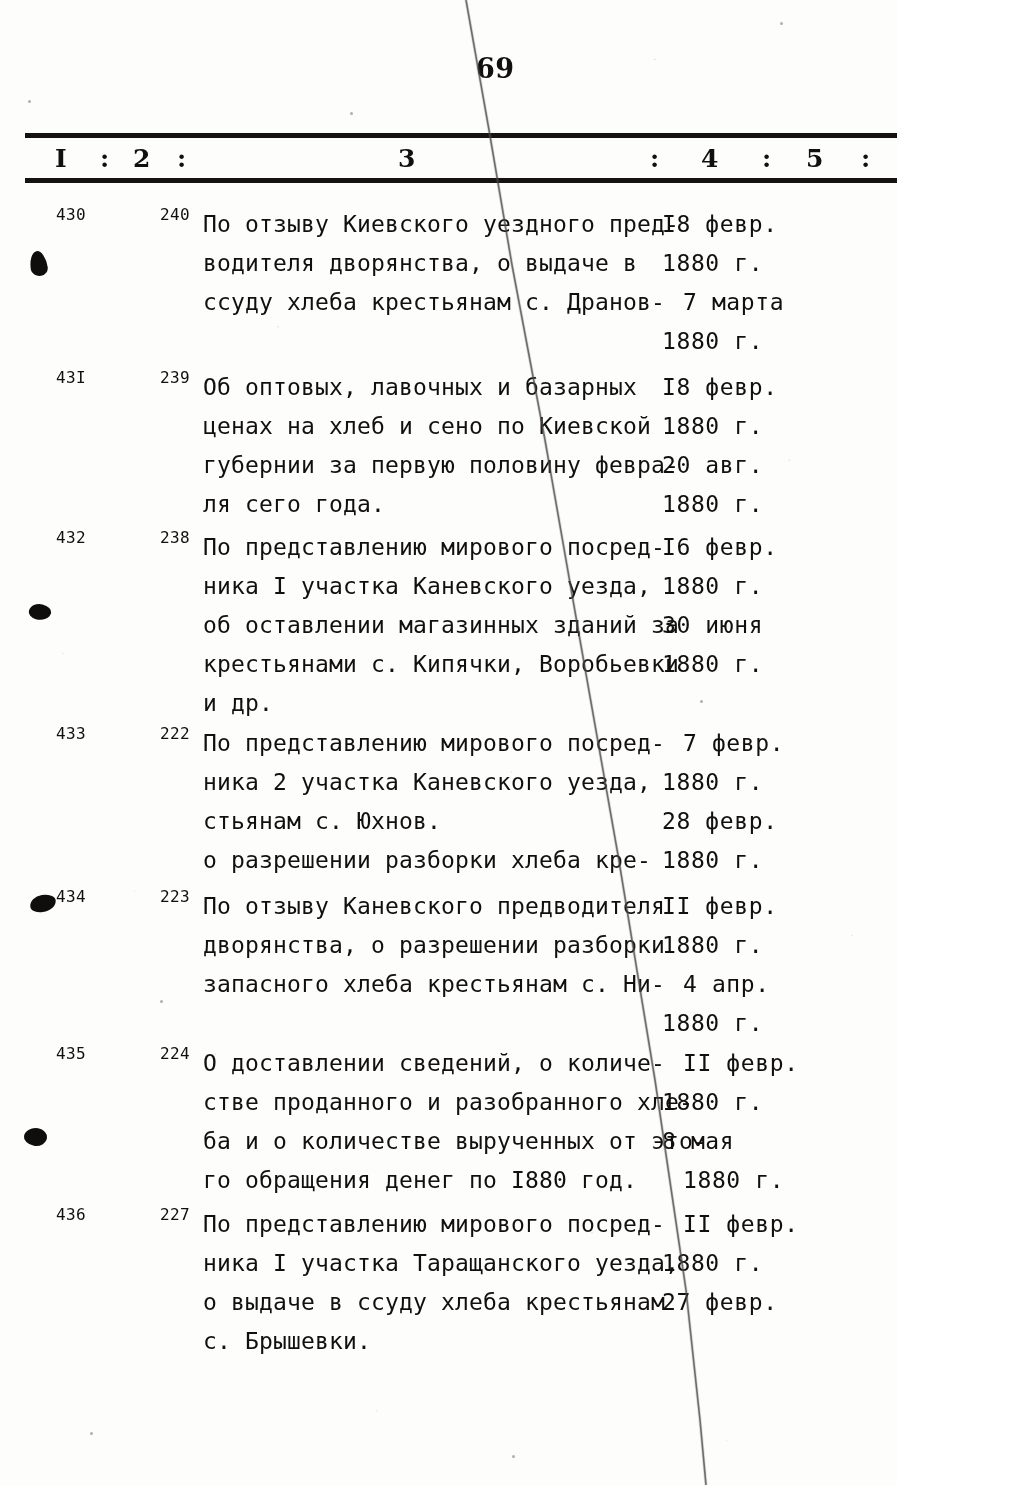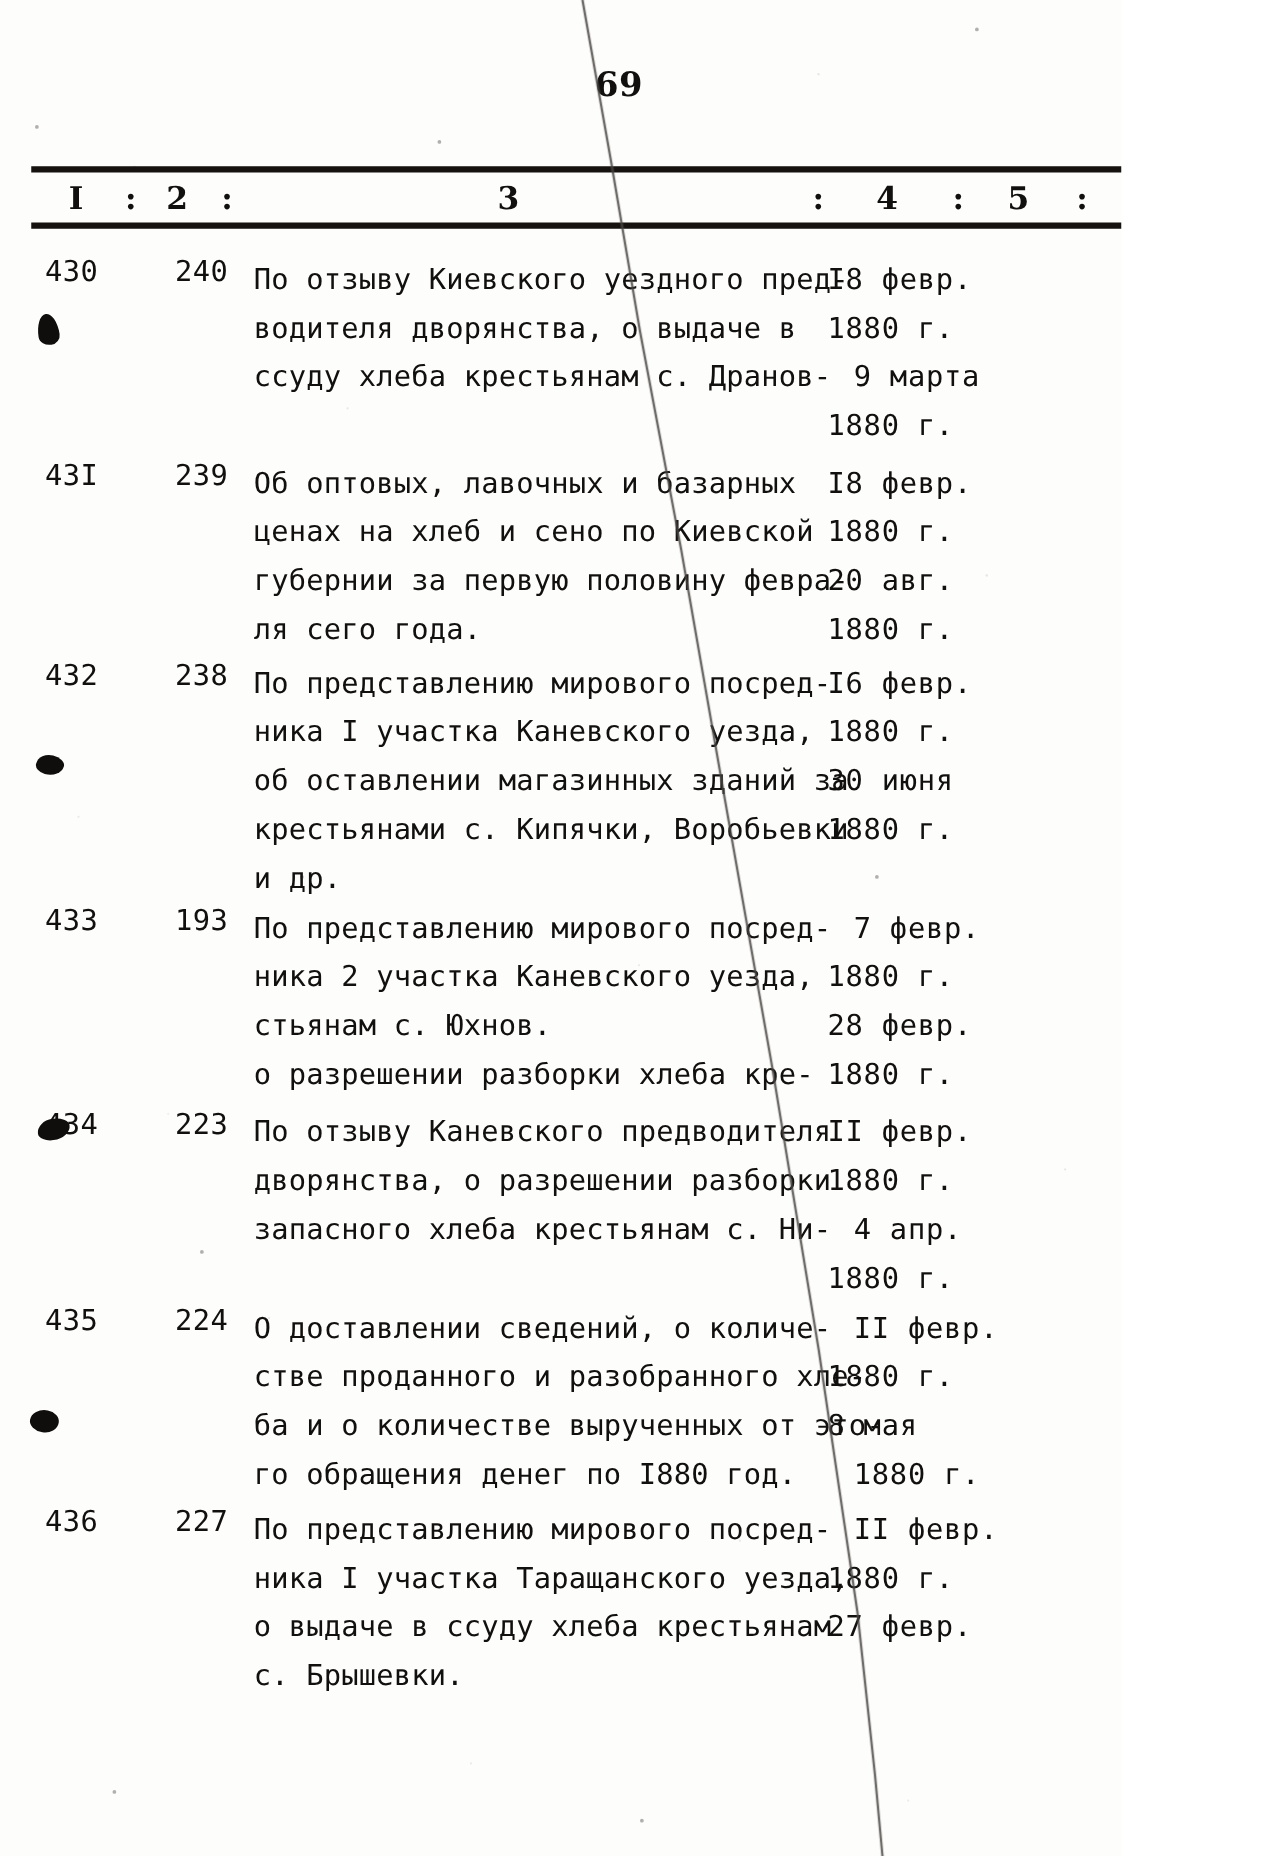--- a/index.html
+++ b/index.html
@@ -85,23 +85,24 @@
 
   .entry {
     position: absolute;
     left: 0;
     width: 1024px;
   }
   .entry .col-no,
   .entry .col-old {
     position: absolute;
     top: 0;
-    font-size: 23px;
+    font-size: 16px;
     letter-spacing: .4px;
     white-space: pre;
+    margin-left: 20px;
   }
   .entry .col-no  { left: 36px;  width: 80px; }
   .entry .col-old { left: 140px; width: 80px; }
 
   .entry .col-desc {
     position: absolute;
     left: 203px;
     top: 0;
     width: 452px;
   }
@@ -195,21 +196,21 @@
         <div class="col-no">430</div>
         <div class="col-old">240</div>
         <div class="col-desc">
           <div class="line">По отзыву Киевского уездного пред-</div>
           <div class="line">водителя дворянства, о выдаче в</div>
           <div class="line">ссуду хлеба крестьянам с. Дранов-</div>
         </div>
         <div class="col-dates">
           <div class="line">I8 февр.</div>
           <div class="line">1880 г.</div>
-          <div class="line dline-indent">9 марта</div>
+          <div class="line dline-indent">7 марта</div>
           <div class="line">1880 г.</div>
         </div>
       </div>
       <div class="entry" style="top: 368px;">
         <div class="col-no">43I</div>
         <div class="col-old">239</div>
         <div class="col-desc">
           <div class="line">Об оптовых, лавочных и базарных</div>
           <div class="line">ценах на хлеб и сено по Киевской</div>
           <div class="line">губернии за первую половину февра-</div>
@@ -234,21 +235,21 @@
         </div>
         <div class="col-dates">
           <div class="line">I6 февр.</div>
           <div class="line">1880 г.</div>
           <div class="line">30 июня</div>
           <div class="line">1880 г.</div>
         </div>
       </div>
       <div class="entry" style="top: 724px;">
         <div class="col-no">433</div>
-        <div class="col-old">193</div>
+        <div class="col-old">222</div>
         <div class="col-desc">
           <div class="line">По представлению мирового посред-</div>
           <div class="line">ника 2 участка Каневского уезда,</div>
           <div class="line">стьянам с. Юхнов.</div>
           <div class="line">о разрешении разборки хлеба кре-</div>
         </div>
         <div class="col-dates">
           <div class="line dline-indent">7 февр.</div>
           <div class="line">1880 г.</div>
           <div class="line">28 февр.</div>

